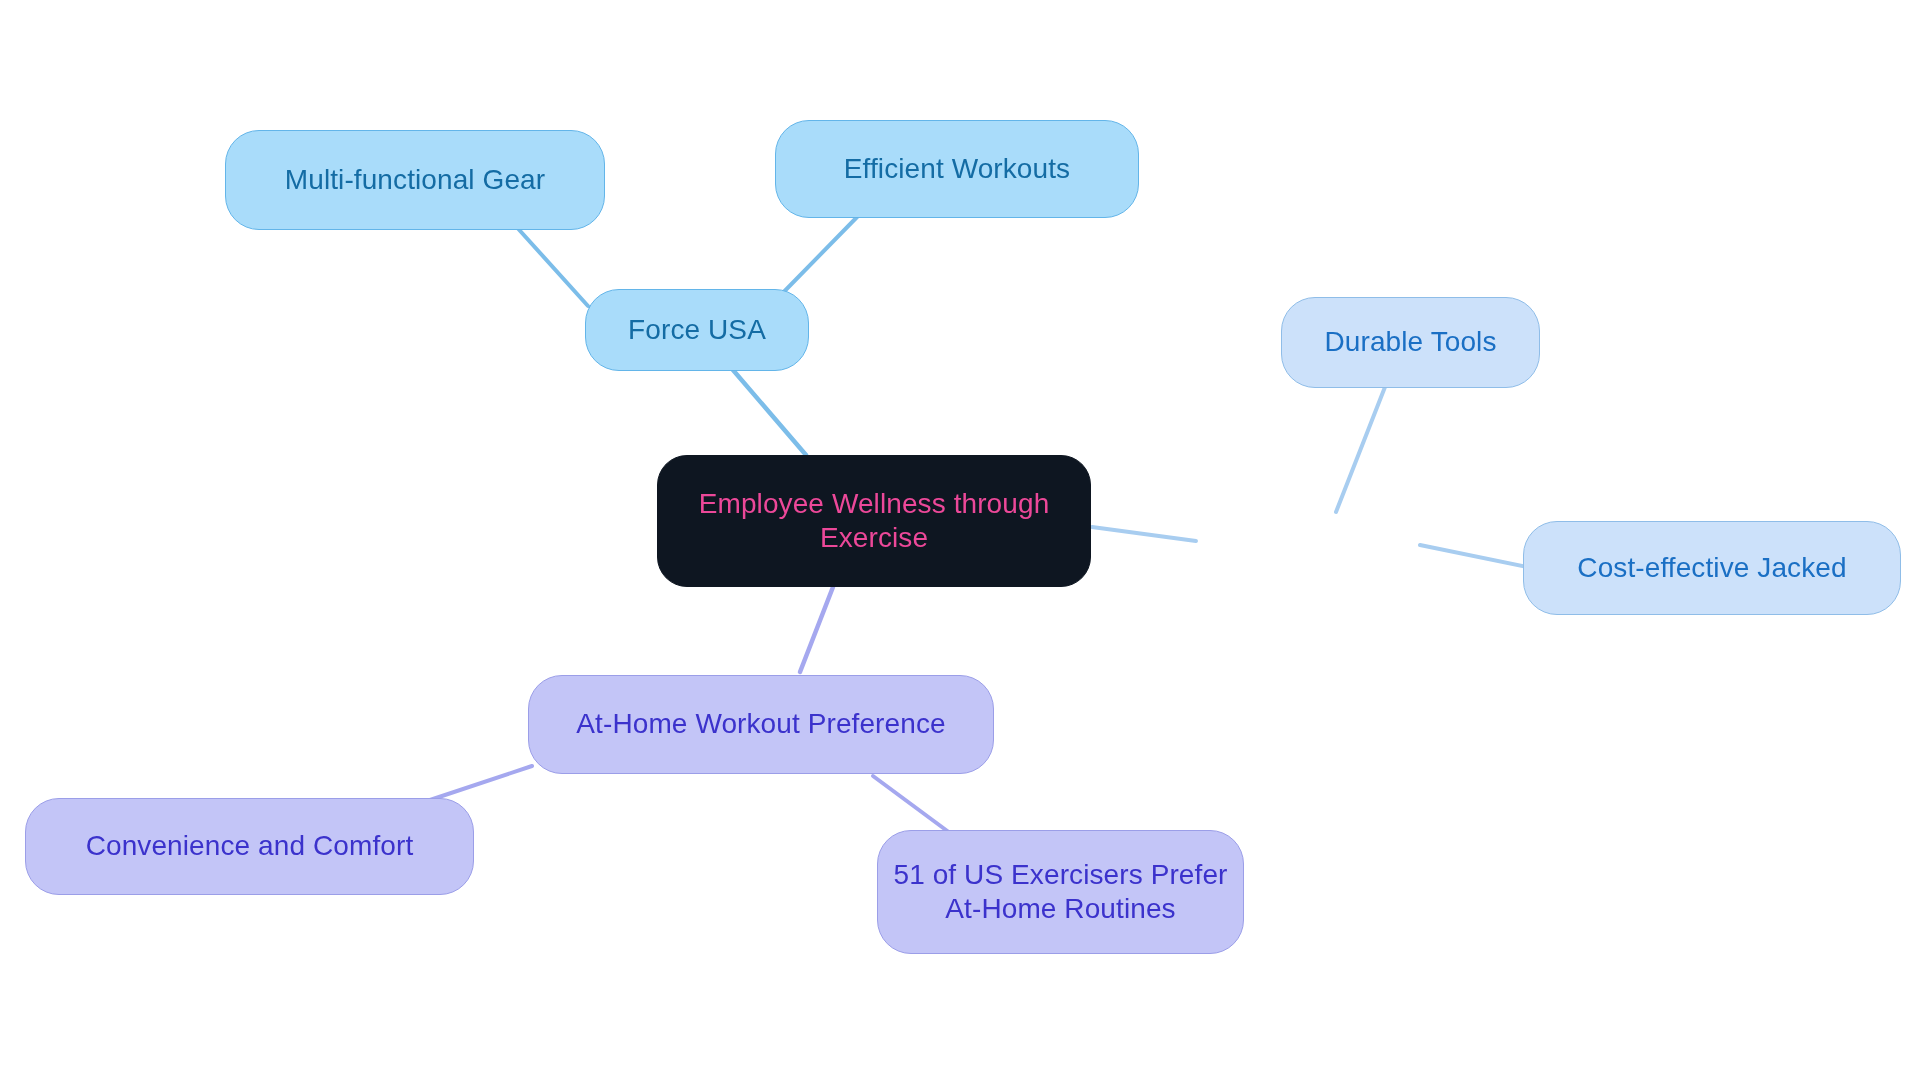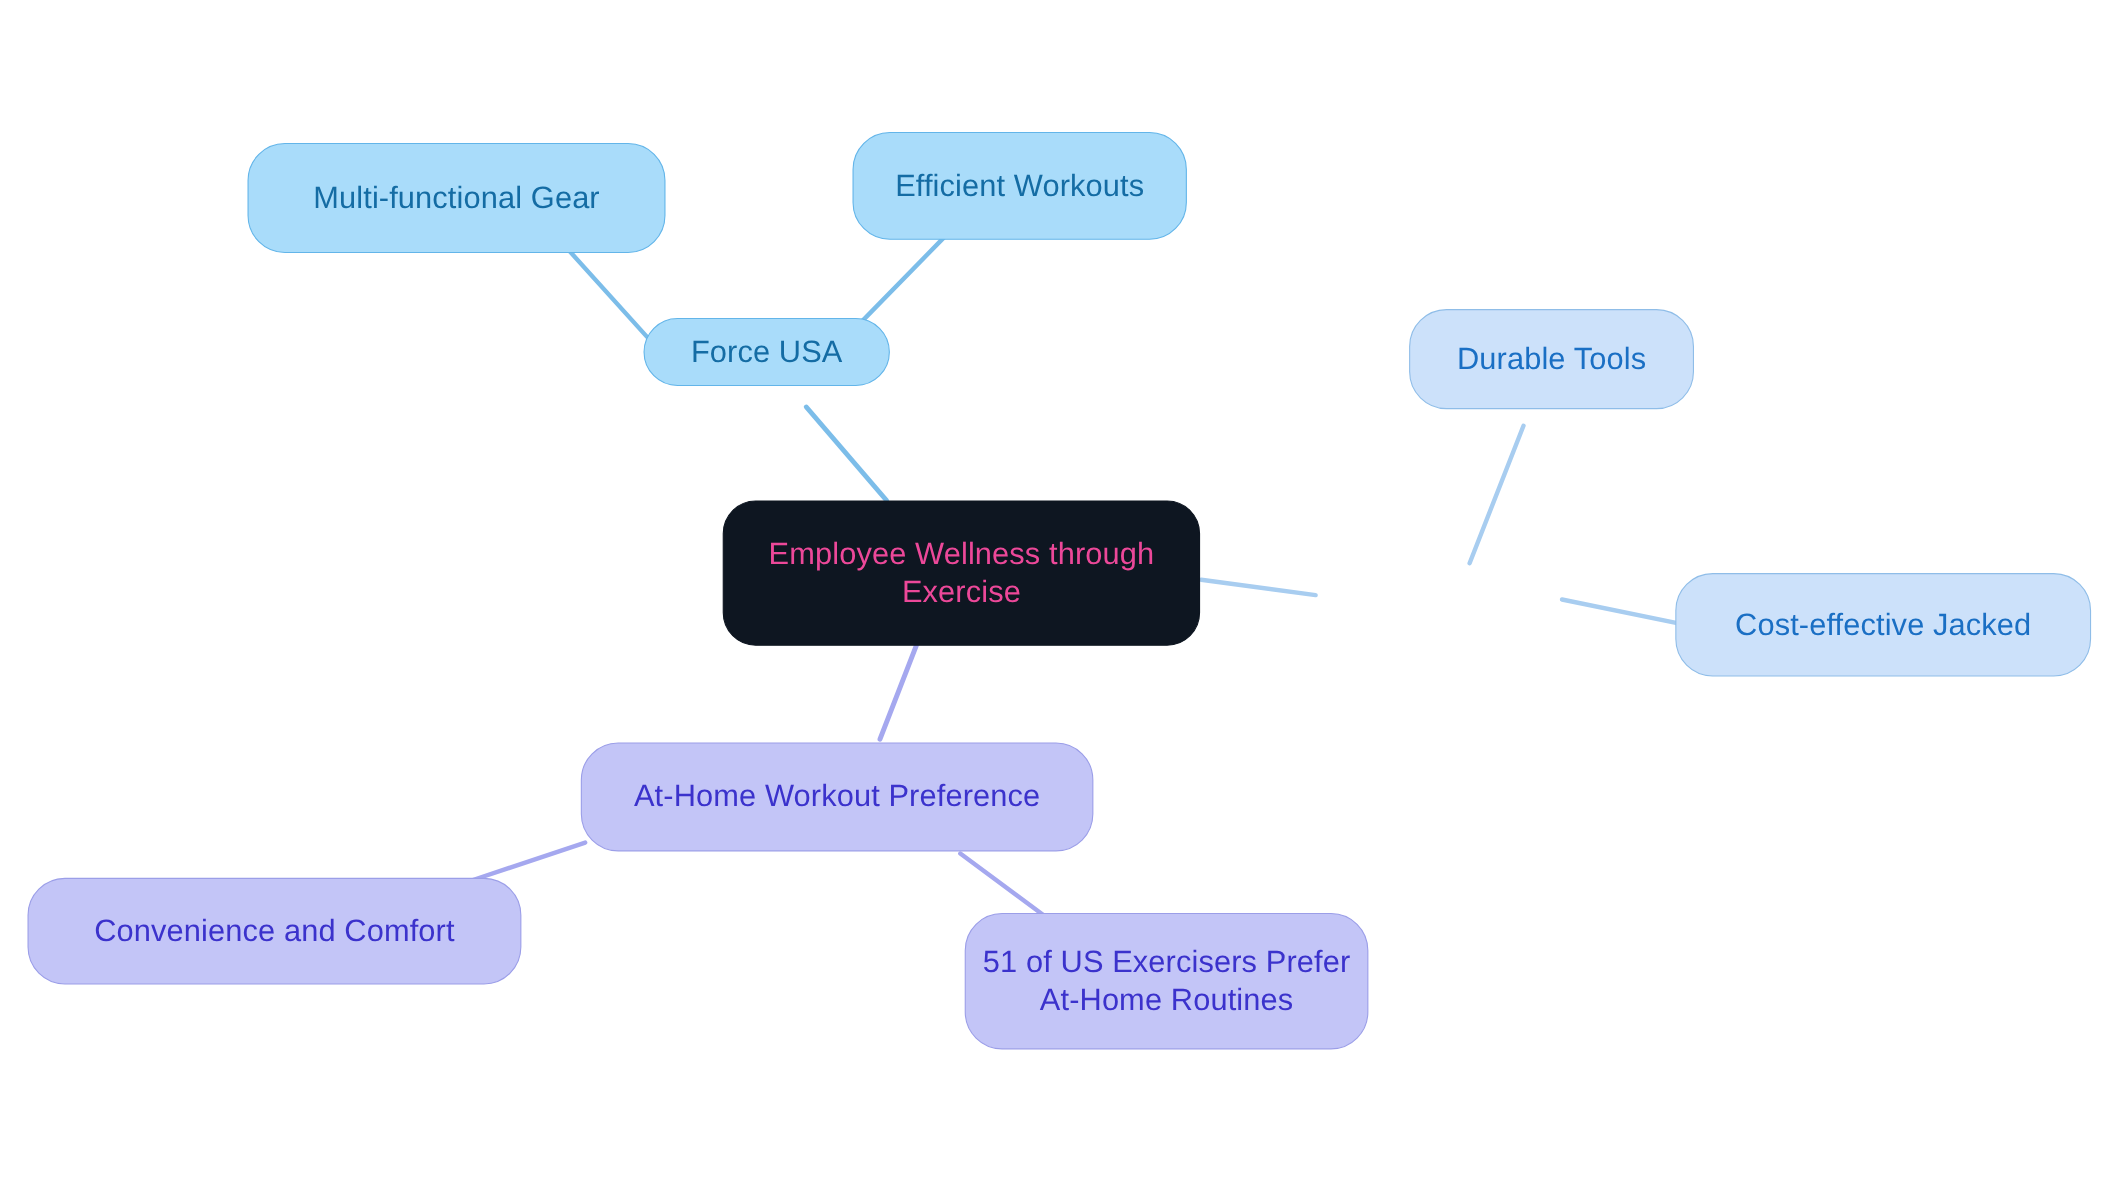--- a/index.html
+++ b/index.html
@@ -90,28 +90,28 @@
     <path d="M 833 587 L 800 672" fill="none" stroke="#a5a8ef" stroke-width="4.5" stroke-linecap="round"></path>
 
     <path d="M 532 766 L 430 800" fill="none" stroke="#a5a8ef" stroke-width="4" stroke-linecap="round"></path>
 
     <path d="M 873 776 L 950 833" fill="none" stroke="#a5a8ef" stroke-width="4" stroke-linecap="round"></path>
   </svg>
 
   <div class="node node-root" style="left:657px; top:455px; width:434px; height:132px;">Employee Wellness through
 Exercise</div>
 
-  <div class="node node-blue" style="left:585px; top:289px; width:224px; height:62px;text-align:right;">Force USA</div>
+  <div class="node node-blue" style="left:585px; top:289px; width:224px; height:82px;text-align:right;">Force USA</div>
 
   <div class="node node-blue" style="left:225px; top:130px; width:380px; height:100px;">Multi-functional Gear</div>
 
-  <div class="node node-blue" style="left:775px; top:120px; width:304px; height:98px;">Efficient Workouts</div>
+  <div class="node node-blue" style="left:775px; top:120px; width:364px; height:98px;">Efficient Workouts</div>
 
 
-  <div class="node node-lightblue" style="left:1281px; top:281px; width:259px; height:91px;">Durable Tools</div>
+  <div class="node node-lightblue" style="left:1281px; top:297px; width:259px; height:91px;">Durable Tools</div>
 
   <div class="node node-lightblue" style="left:1523px; top:521px; width:378px; height:94px;">Cost-effective Jacked</div>
 
   <div class="node node-purple" style="left:528px; top:675px; width:466px; height:99px;">At-Home Workout Preference</div>
 
   <div class="node node-purple" style="left:25px; top:798px; width:449px; height:97px;">Convenience and Comfort</div>
 
   <div class="node node-purple" style="left:877px; top:830px; width:367px; height:124px;">51 of US Exercisers Prefer
 At-Home Routines</div>
 

